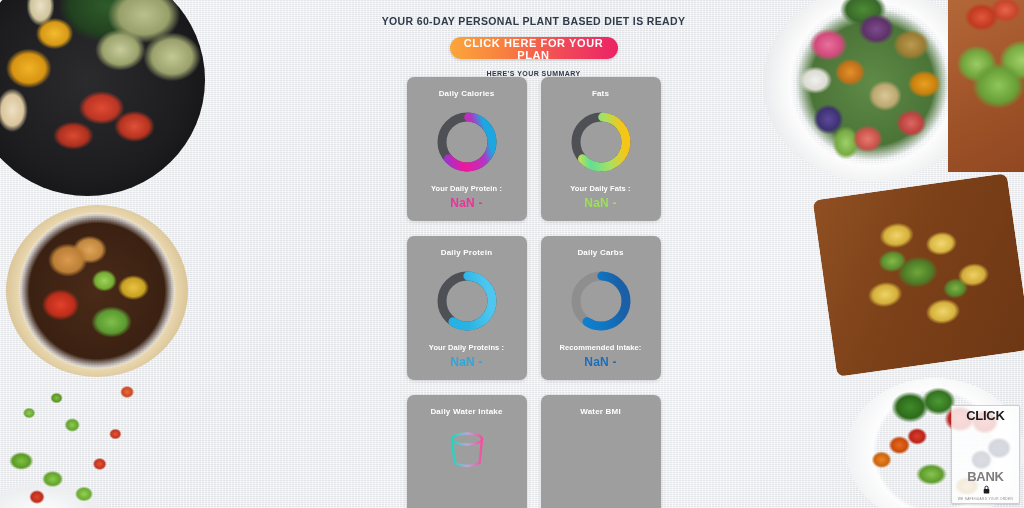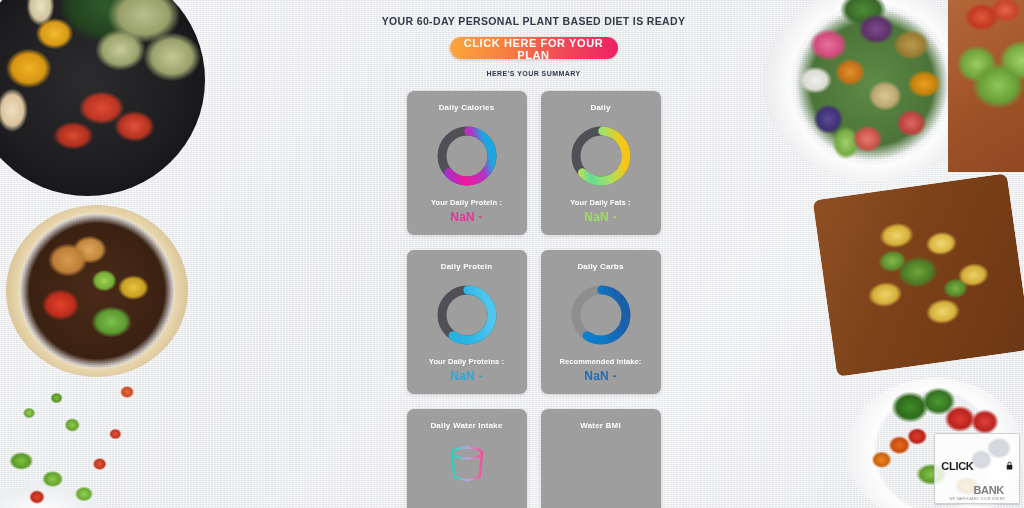--- a/index.html
+++ b/index.html
@@ -168,21 +168,20 @@
   }
 
   #summary-label {
     margin-top:11px;
     font-size:7px; font-weight:bold; letter-spacing:.45px;
     color:#2f3b4a;
   }
 
   
   #cards-grid {
-    margin-top:14px;
     display:grid;
     grid-template-columns:120px 120px;
     gap:15px 14px;
   }
 
   .stat-card {
     width:120px; height:144px;
     background:#9e9e9e;
     border-radius:7px;
     box-shadow:0 1px 4px rgba(0,0,0,.13);
@@ -228,22 +227,22 @@
   #clickbank-badge {
     position:absolute; right:4px; bottom:4px; z-index:9;
     background:rgba(255,255,255,.82);
     border:1px solid rgba(120,120,120,.35);
     border-radius:2px;
     padding:3px 6px 2px 6px;
     display:flex; flex-direction:column; align-items:center;
     box-shadow:0 1px 2px rgba(0,0,0,.13);
   }
   #clickbank-wordmark {
-    font-size:11px; font-weight:bold; letter-spacing:-.3px;
-    line-height:1; display:flex; align-items:center; white-space:nowrap;
+    font-size:13px; font-weight:bold; letter-spacing:-.3px;
+    line-height:1; display:flex; align-items:center; white-space:nowrap;flex-direction:column;
   }
   #clickbank-click { color:#1b1b1b; }
   #clickbank-bank { color:#7d7d7d;margin-top:48px; }
   #clickbank-sub {
     font-size:3.2px; color:#8a8a8a; letter-spacing:.3px;
     margin-top:1.5px; text-transform:uppercase;
   }
   #lock-icon { margin-left:2px; display:inline-block; }
 </style>
 </head>
@@ -285,21 +284,21 @@
           <circle cx="35" cy="35" r="25" fill="none" stroke="url(#gradCal)" stroke-width="9" stroke-linecap="round" stroke-dasharray="97 60" transform="rotate(-86 35 35)"></circle>
         </svg>
       </div>
       <div class="card-footer">
         <span class="card-foot-label">Your Daily Protein :</span>
         <span class="card-foot-value" style="color:#e9349b">NaN -</span>
       </div>
     </div>
 
     <div class="stat-card">
-      <div class="card-title">Daily</div>
+      <div class="card-title">Fats</div>
       <div class="ring-wrap">
         <svg viewBox="0 0 70 70">
           <defs>
             <linearGradient id="gradFat" x1="10%" y1="0%" x2="30%" y2="100%">
               <stop offset="0%" stop-color="#e8e23c"></stop>
               <stop offset="30%" stop-color="#62de94"></stop>
               <stop offset="68%" stop-color="#a9e063"></stop>
               <stop offset="100%" stop-color="#f5c618"></stop>
             </linearGradient>
           </defs>

